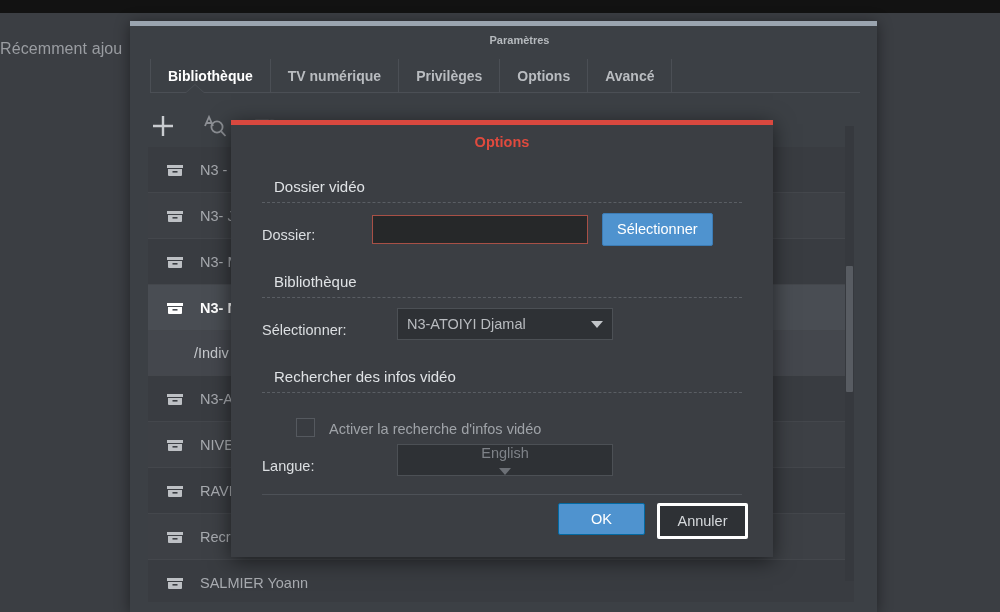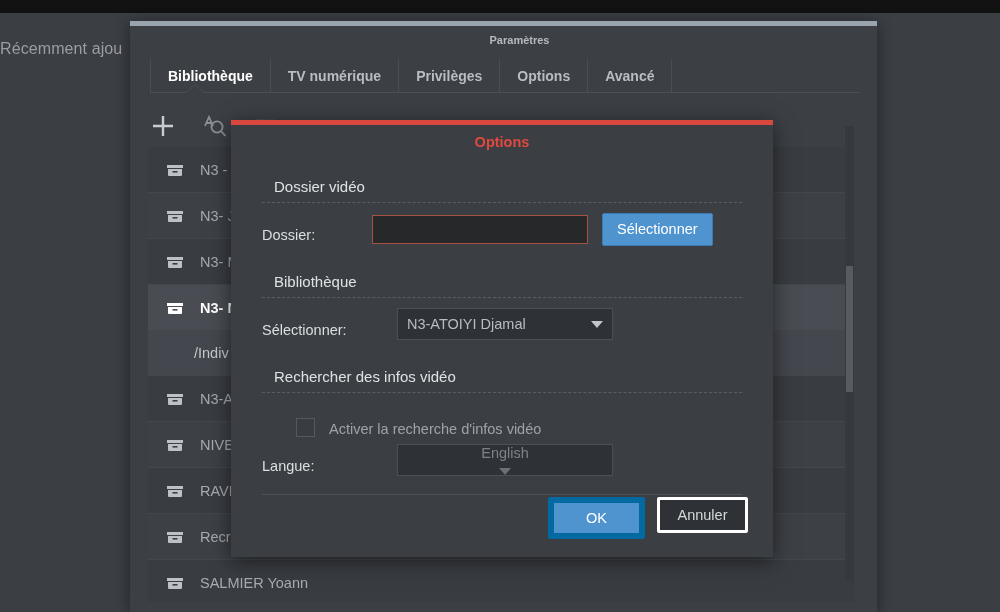--- a/index.html
+++ b/index.html
@@ -311,21 +311,21 @@
     min-width: 85px;
     display: flex;
     align-items: center;
     justify-content: center;
     font-size: 14.5px;
     border-radius: 2px;
     cursor: default;
   }
   .btn.primary {
     background: #4f93cf;
-    border: 6px solid #0369a1;
+    border: 1px solid #0369a1;
     color: #ffffff;
   }
   .btn.secondary {
     background: #2e3135;
     border: 3px solid #ffffff;
     color: #d6d9dc;
   }
 </style>
 </head>
 <body>

